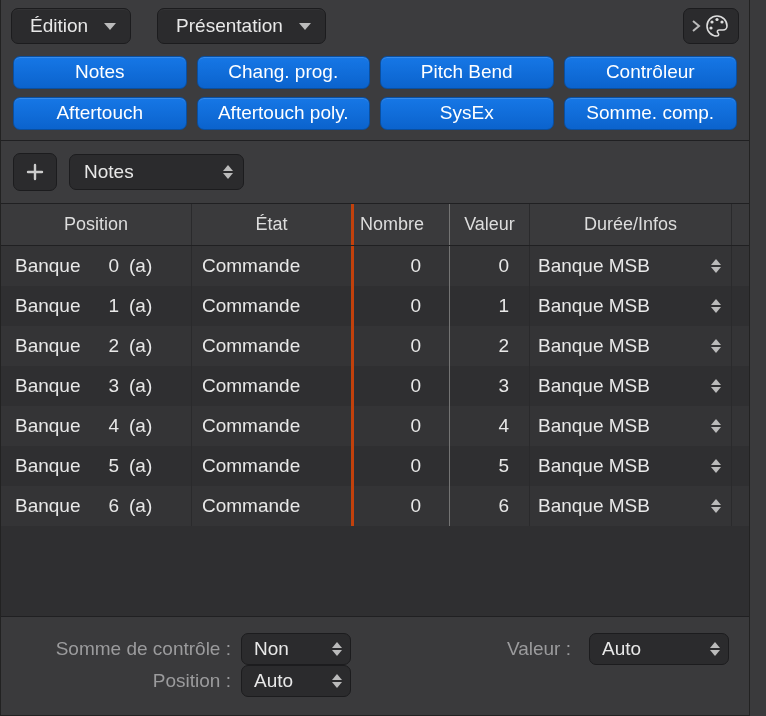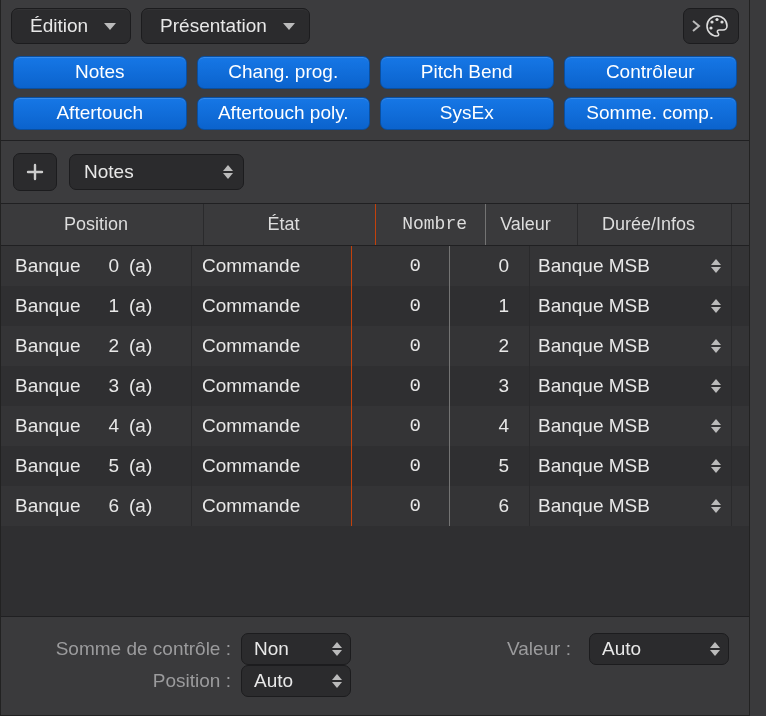--- a/index.html
+++ b/index.html
@@ -20,21 +20,21 @@
     border-top: none;
     display: flex;
     flex-direction: column;
   }
 
   
   .menubar {
     display: flex;
     align-items: center;
     padding: 8px 10px 6px 10px;
-    gap: 10px;
+    gap: 26px;
     background: #3c3c3e;
   }
   .menu-btn {
     display: flex;
     align-items: center;
     gap: 10px;
     background: #2b2b2d;
     border: 1px solid #1c1c1e;
     border-radius: 7px;
     padding: 6px 14px 6px 18px;
@@ -117,26 +117,25 @@
   .chev-down { width:0;height:0;border-left:6px solid transparent;border-right:6px solid transparent;border-top:7px solid #bbb; margin-left:6px;}
 
   
   .tablewrap { flex:1; background:#2f2f31; overflow:hidden; border-top:1px solid #202022;}
   .thead {
     display:flex;
     background:#3a3a3c;
     border-bottom:1px solid #202022;
     color:#ddd;
     font-size:18px;
-    gap:12px;
   }
   .th, .td { padding:10px 6px; }
   .col-pos { width:190px; text-align:center;}
   .col-etat { width:160px; text-align:center; border-left:1px solid #2a2a2c;}
-  .col-nombre { width:98px; text-align:right; border-left:1px solid #c2410c;font-family:Liberation Mono, monospace;}
+  .col-nombre { width:98px; text-align:left; border-left:3px solid #c2410c;}
   .col-valeur { width:80px; text-align:center; border-left:1px solid #737373;}
   .col-duree { flex:1; text-align:center; border-left:1px solid #2a2a2c; position:relative;}
   .col-end { width:18px; border-left:1px solid #2a2a2c;}
 
   .tbody .tr {
     display:flex;
     align-items:center;
     height:40px;
     font-size:19px;
   }

